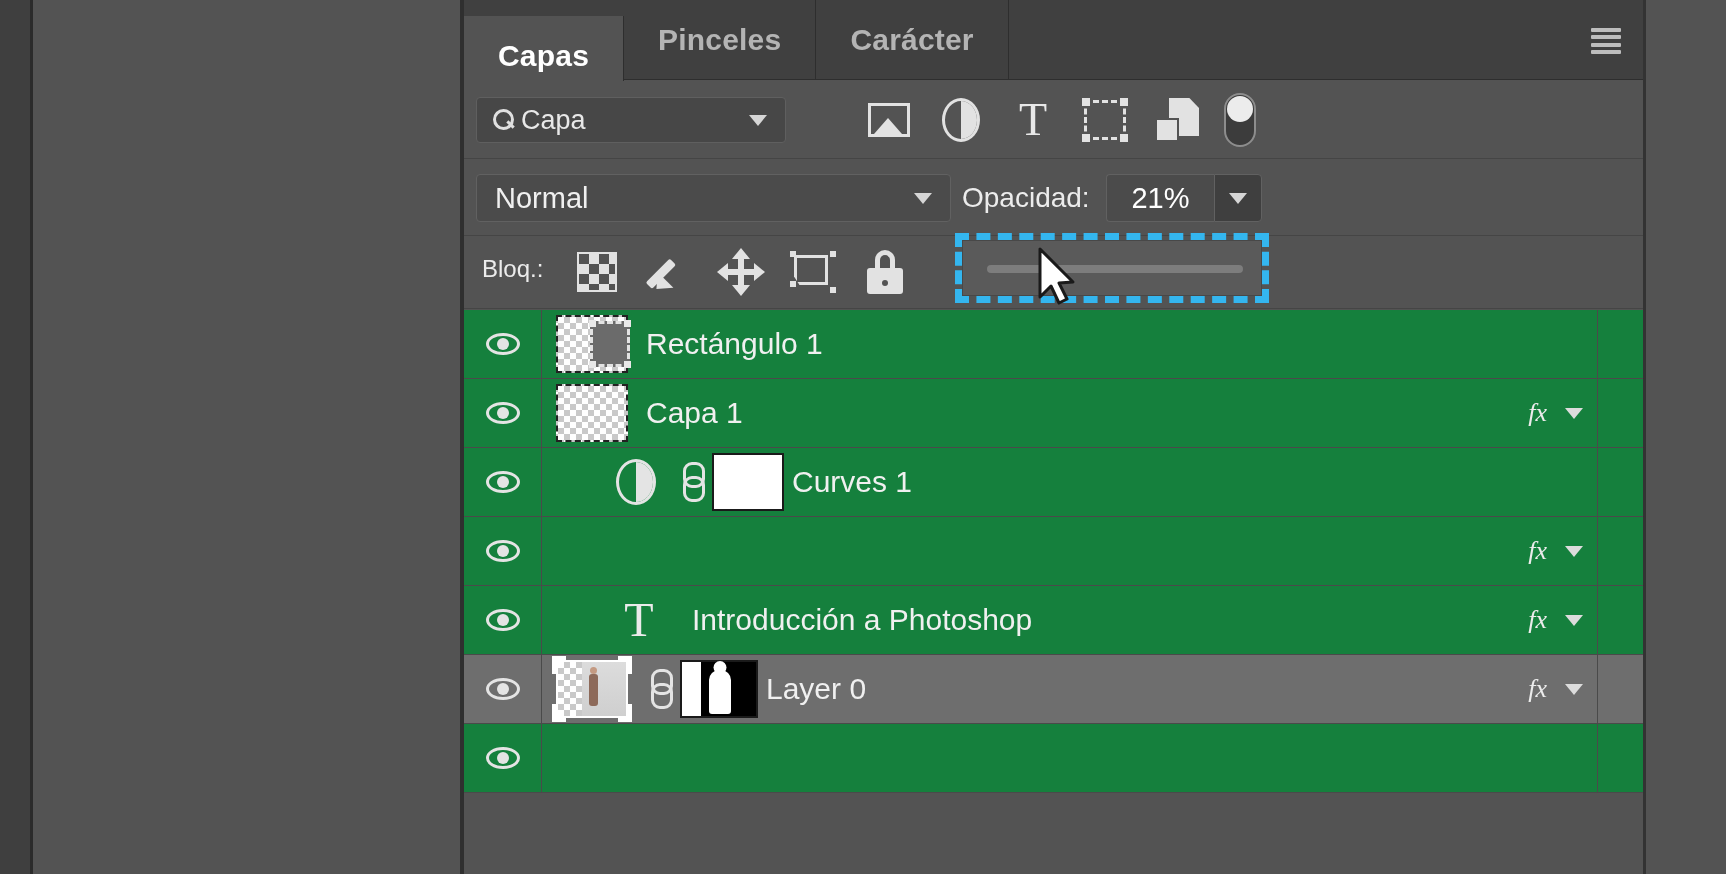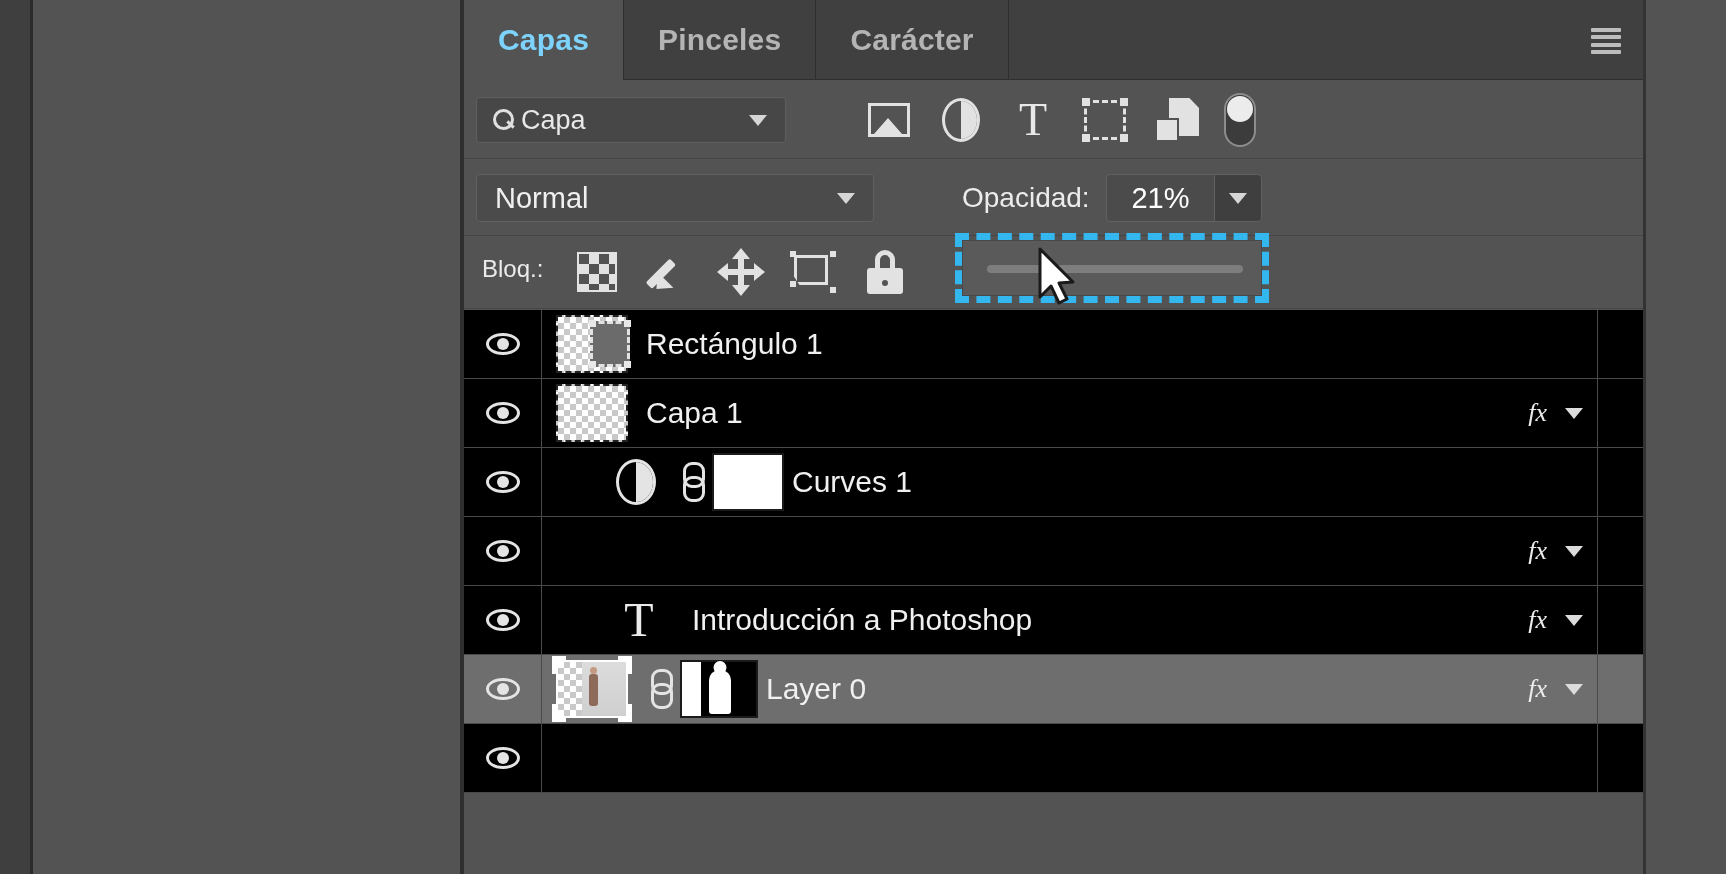--- a/index.html
+++ b/index.html
@@ -23,21 +23,21 @@
   .tabbar {
     position: absolute; left: 464px; top: 0; width: 1179px; height: 80px;
     background: #404040; border-bottom: 1px solid #2e2e2e;
   }
   .tabs { position: absolute; left: 0; top: 0; height: 80px; display: flex; }
   .tab {
     height: 80px; display: flex; align-items: center; justify-content: center;
     padding: 0 34px; font-size: 30px; font-weight: bold; color: #b4b4b4;
     border-right: 1px solid #2e2e2e; cursor: pointer; letter-spacing: .2px;
   }
-  .tab.active { background: #535353; color: #7dd3fc; }
+  .tab.active { background: #535353; color: #ffffff; margin-top: 16px; }
   .panel-menu {
     position: absolute; right: 22px; top: 28px; width: 30px; height: 26px;
     display: flex; flex-direction: column; justify-content: space-between; cursor: pointer;
   }
   .panel-menu i { display: block; height: 4px; background: #bdbdbd; border-radius: 1px; }
 
   
   .filterbar {
     position: absolute; left: 464px; top: 81px; width: 1179px; height: 78px;
     background: #535353; border-bottom: 1px solid #454545;
@@ -86,21 +86,21 @@
     background: #3c3c3c; border: 2px solid #8d8d8d; border-radius: 16px; cursor: pointer;
   }
   .toggle .knob { position: absolute; left: 1px; top: 1px; width: 26px; height: 26px; background: #ececec; border-radius: 50%; }
 
   
   .blendbar {
     position: absolute; left: 464px; top: 160px; width: 1179px; height: 76px;
     background: #535353; border-bottom: 1px solid #454545;
   }
   .blend-select {
-    position: absolute; left: 12px; top: 14px; width: 398px; height: 48px;
+    position: absolute; left: 12px; top: 14px; width: 475px; height: 48px;
     background: #4b4b4b; border: 1px solid #616161; border-radius: 4px;
     display: flex; align-items: center; cursor: pointer;
   }
   .blend-select .lbl { margin-left: 18px; font-size: 29px; color: #f0f0f0; }
   .blend-select .chev { position: absolute; right: 18px; }
   .opacity-label { position: absolute; left: 498px; top: 22px; font-size: 28px; color: #ececec; }
   .opacity-field {
     position: absolute; left: 642px; top: 14px; width: 108px; height: 48px;
     background: #4b4b4b; border: 1px solid #616161; border-right: none;
     border-radius: 4px 0 0 4px; display: flex; align-items: center; justify-content: center;
@@ -166,21 +166,21 @@
   .highlight-box {
     position: absolute; left: 955px; top: 233px; width: 314px; height: 70px;
     border: 7px dashed #34b6ef; pointer-events: none;
   }
   .cursor { position: absolute; left: 1034px; top: 245px; width: 44px; height: 62px; }
 
   
   .layers { position: absolute; left: 464px; top: 310px; width: 1179px; }
   .row {
     position: relative; height: 69px; display: flex; align-items: center;
-    background: #000000; border-bottom: 1px solid #4a4a4a; cursor: pointer;
+    background: #15803d; border-bottom: 1px solid #4a4a4a; cursor: pointer;
   }
   .row.selected { background: #6e6e6e; }
   .eye-cell {
     width: 78px; height: 100%; display:flex; align-items:center; justify-content:center;
     border-right: 1px solid #4a4a4a;
   }
   .eye { position: relative; width: 34px; height: 22px; }
   .eye .o { position:absolute; left:0; top:0; width:34px; height:22px; border:3px solid #e4e4e4; border-radius:50% 50%; }
   .eye .p { position:absolute; left:11px; top:5px; width:12px; height:12px; background:#e4e4e4; border-radius:50%; }
   .content { display: flex; align-items: center; flex: 1; padding-left: 14px; }

